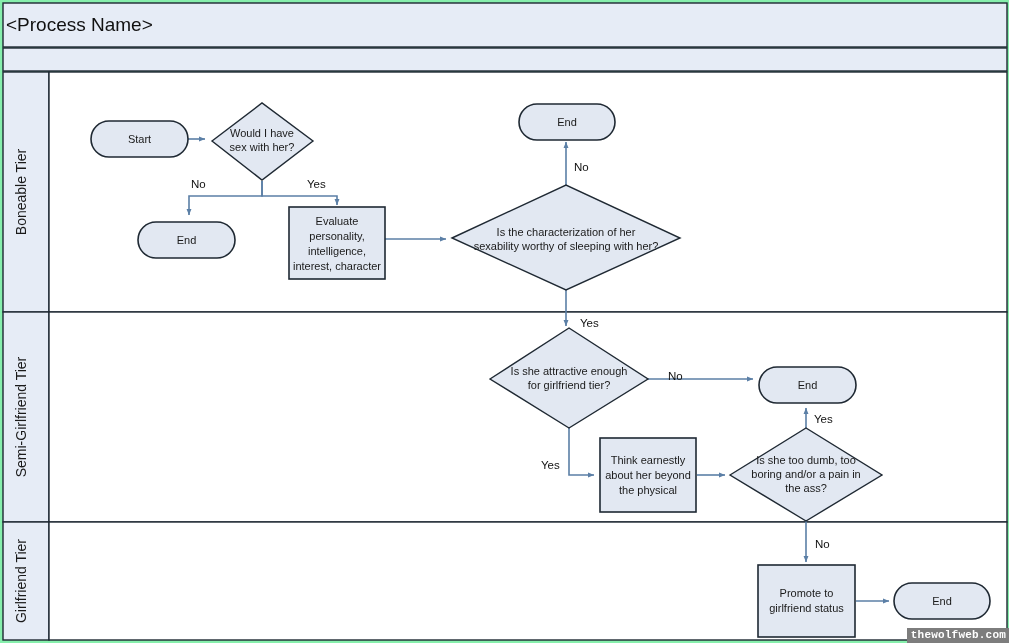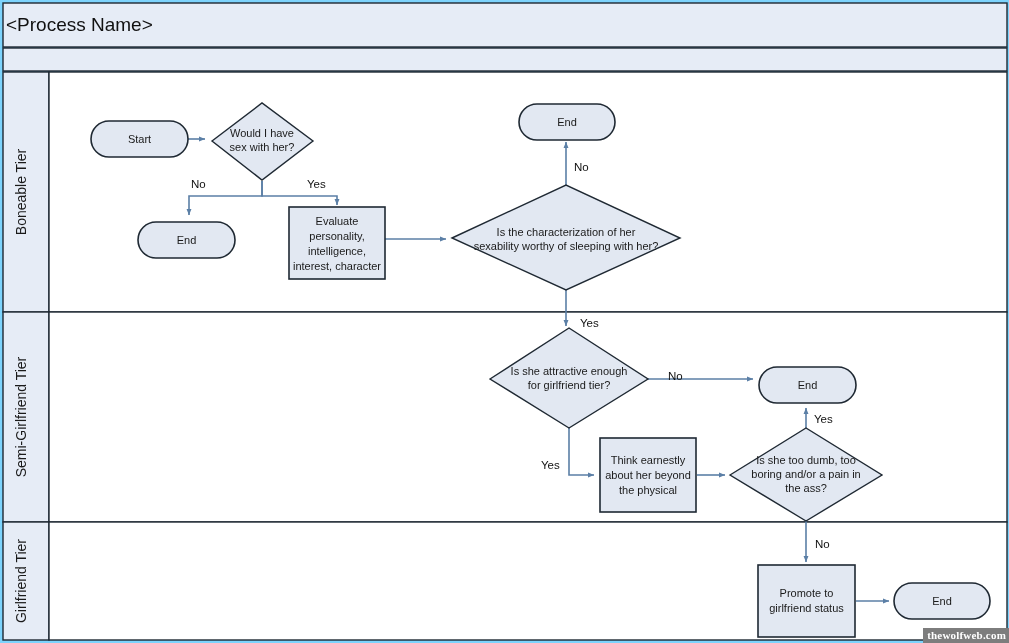--- a/index.html
+++ b/index.html
@@ -8,21 +8,21 @@
     padding: 0;
     background: #ffffff;
   }
   body {
     font-family: "Liberation Sans", sans-serif;
   }
   #canvas {
     position: relative;
     width: 1009px;
     height: 643px;
-    background: #7dd3fc;
+    background: #86efac;
     overflow: hidden;
     text-align: right;
   }
   #diagram-svg {
     position: absolute;
     left: 0;
     top: 0;
     width: 1009px;
     height: 643px;
   }
@@ -47,21 +47,21 @@
     font-family: "Liberation Sans", sans-serif;
     font-size: 19px;
     fill: #111111;
   }
   .watermark {
     position: absolute;
     right: 0px;
     bottom: 0px;
     background: #7d7d7d;
     color: #ffffff;
-    font-family: Liberation Serif, serif;
+    font-family: Liberation Mono, monospace;
     font-size: 11px;
     font-weight: bold;
     letter-spacing: 0.2px;
     padding: 1px 3px 2px 4px;
     line-height: 12px;
   }
 </style>
 </head>
 <body>
 

